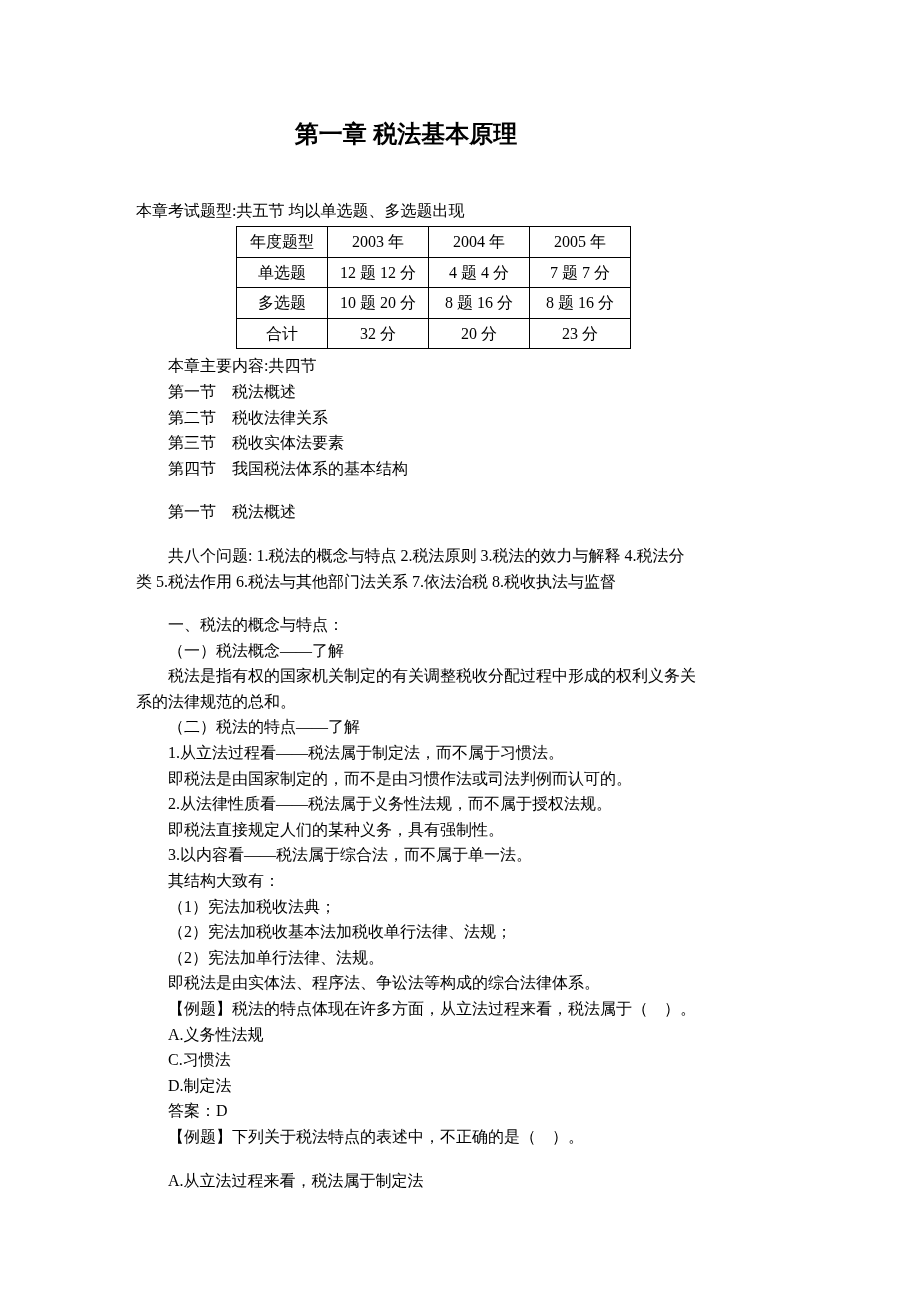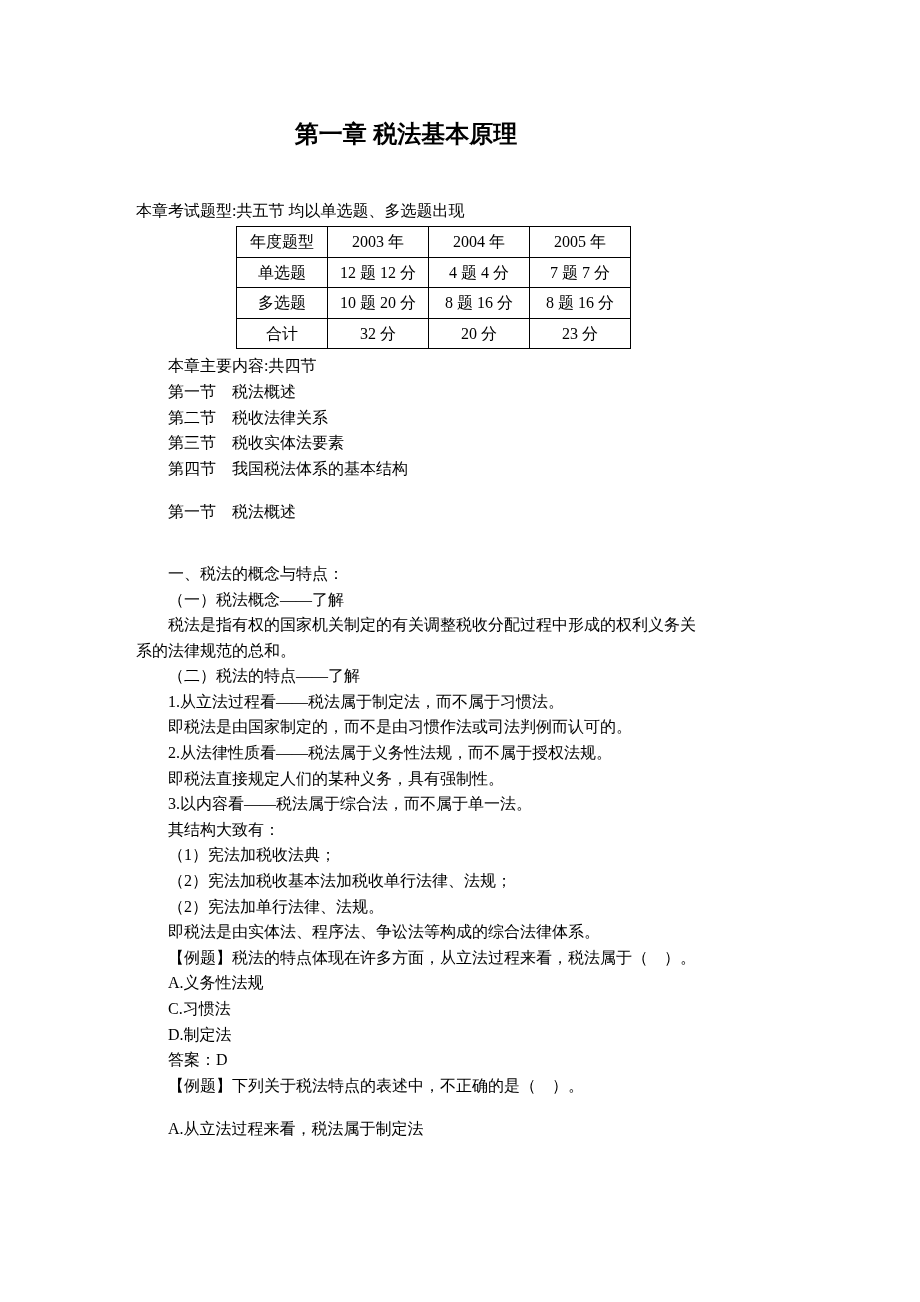--- a/index.html
+++ b/index.html
@@ -98,20 +98,21 @@
     <p class="para indent">第二节　税收法律关系</p>
     <p class="para indent">第三节　税收实体法要素</p>
     <p class="para indent">第四节　我国税法体系的基本结构</p>
 
     <div class="spacer"></div>
 
     <p class="para indent">第一节　税法概述</p>
 
     <div class="spacer"></div>
 
+    <p class="para indent">共八个问题: 1.税法的概念与特点 2.税法原则 3.税法的效力与解释 4.税法分类 5.税法作用 6.税法与其他部门法关系 7.依法治税 8.税收执法与监督</p>
 
     <div class="spacer"></div>
 
     <p class="para indent">一、税法的概念与特点：</p>
     <p class="para indent">（一）税法概念——了解</p>
     <p class="para indent">税法是指有权的国家机关制定的有关调整税收分配过程中形成的权利义务关系的法律规范的总和。</p>
     <p class="para indent">（二）税法的特点——了解</p>
     <p class="para indent">1.从立法过程看——税法属于制定法，而不属于习惯法。</p>
     <p class="para indent">即税法是由国家制定的，而不是由习惯作法或司法判例而认可的。</p>
     <p class="para indent">2.从法律性质看——税法属于义务性法规，而不属于授权法规。</p>

